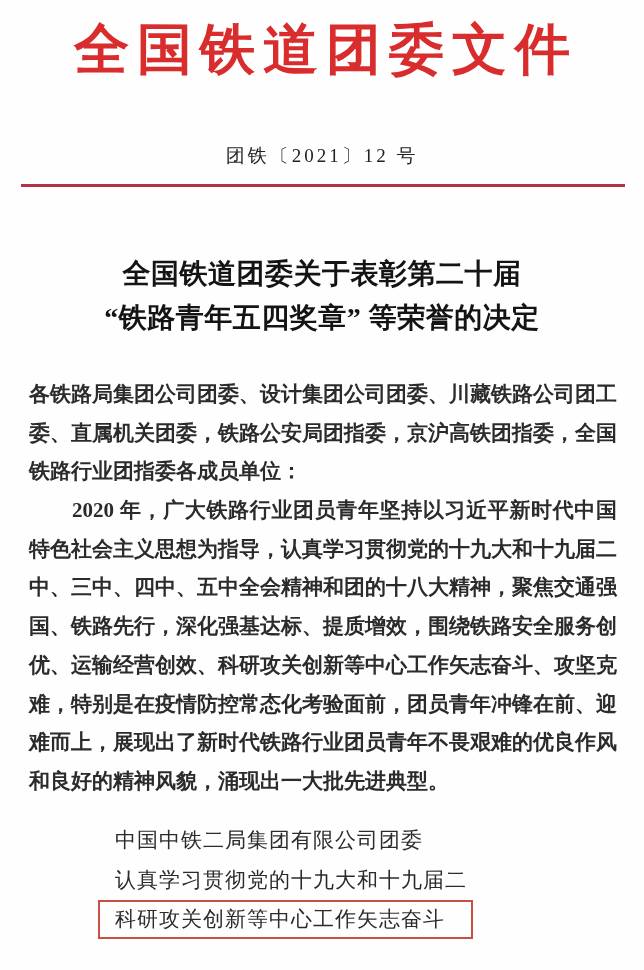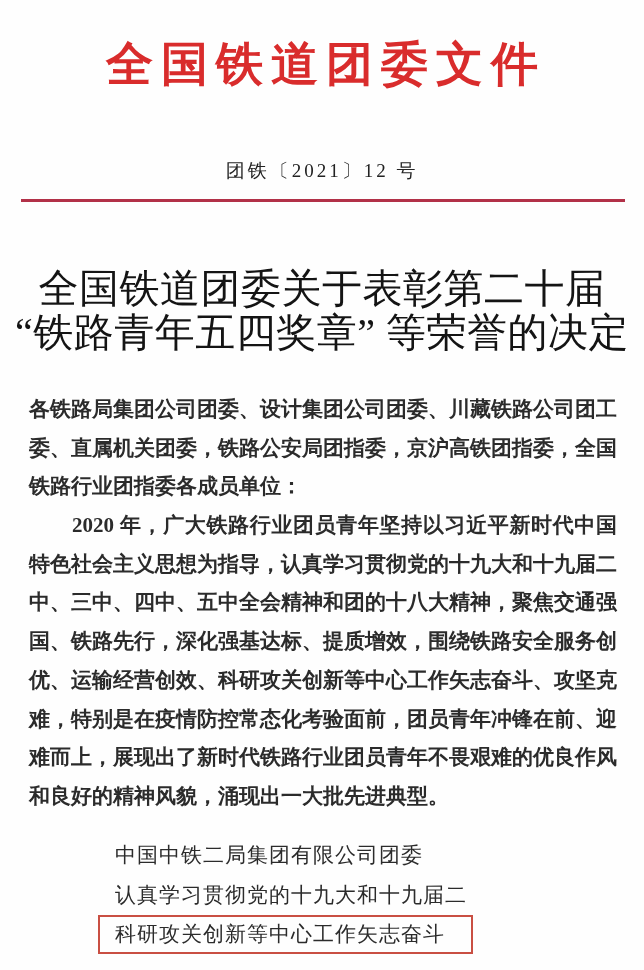--- a/index.html
+++ b/index.html
@@ -14,23 +14,23 @@
     width: 644px;
     height: 970px;
     margin: 0 auto;
     background: #fefefe;
     overflow: hidden;
     font-family: "Liberation Serif", "DejaVu Serif", serif;
     color: #2f2f2f;
   }
   
   .letterhead {
-    padding-top: 33px;
+    padding-top: 18px;
     text-align: center;
-    font-size: 47px;
+    font-size: 55px;
     line-height: 63px;
     font-weight: 700;
     letter-spacing: 8px;
     text-indent: 8px;
     color: var(--accent-red);
     white-space: nowrap;
   }
   
   .doc-number {
     margin-top: 62px;
@@ -48,23 +48,23 @@
     background: var(--divider-red);
   }
   
   .title {
     margin-top: 65px;
     text-align: center;
     color: #141414;
   }
   .title-line {
     display: block;
-    font-size: 40px;
+    font-size: 28px;
     line-height: 44px;
-    font-weight: 400;
+    font-weight: 700;
     letter-spacing: 0.5px;
     white-space: nowrap;
   }
   
   .body-text {
     margin: 35px 27px 0 29px;
     font-size: 21px;
     color: #2b2b2b;
   }
   .line {

